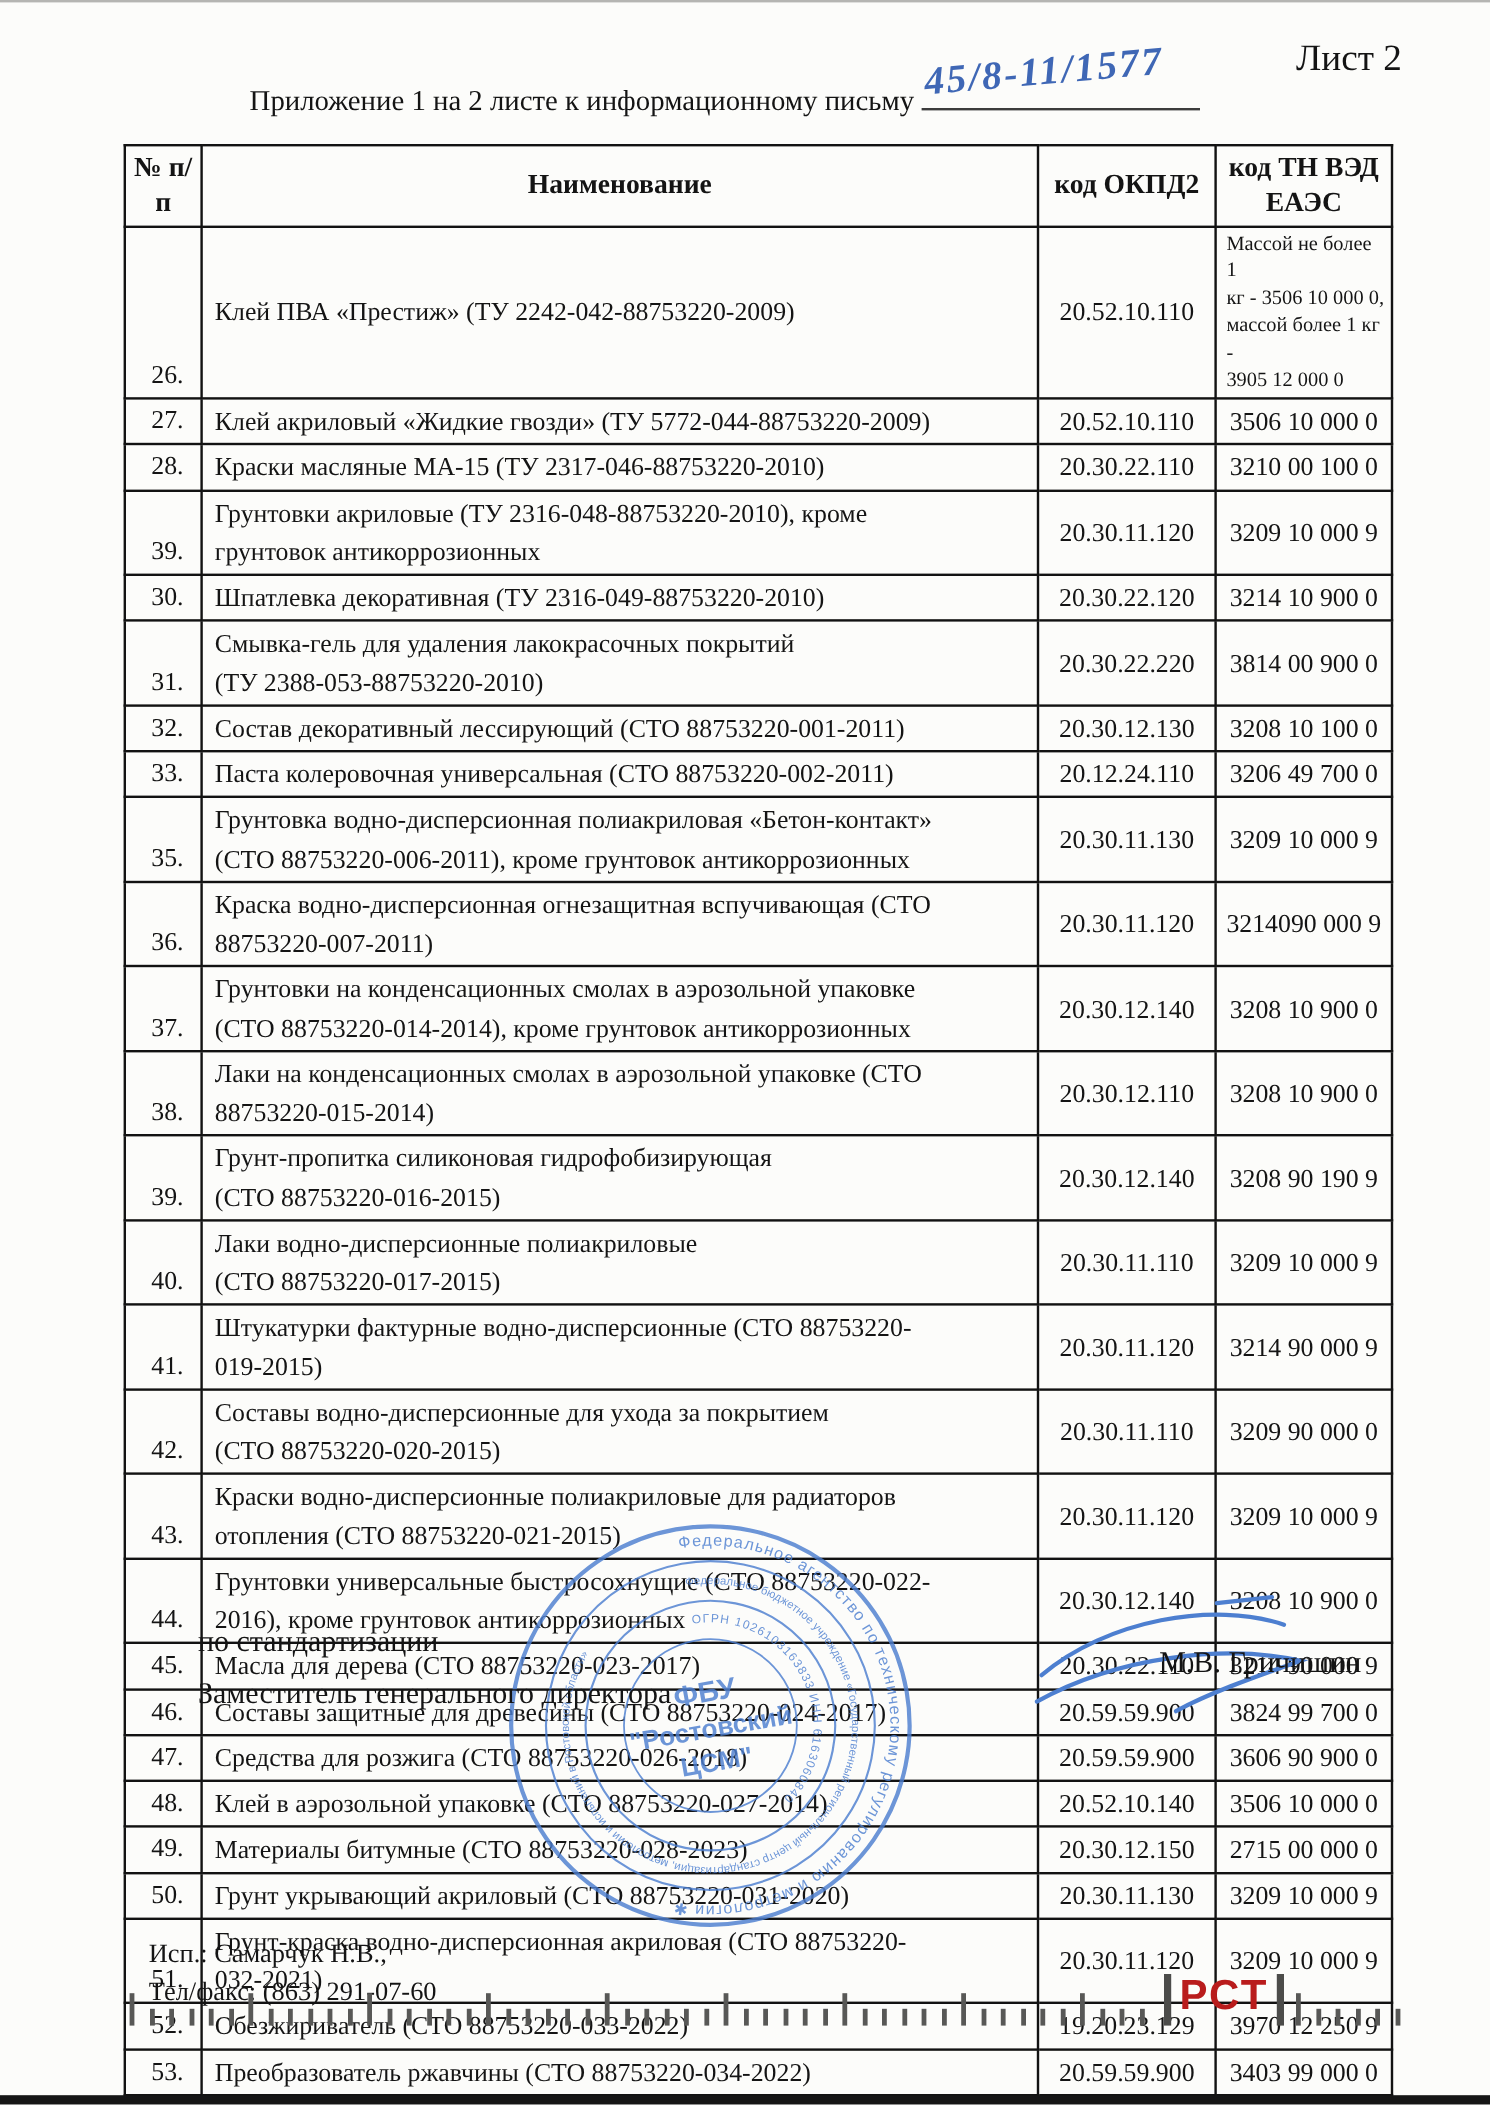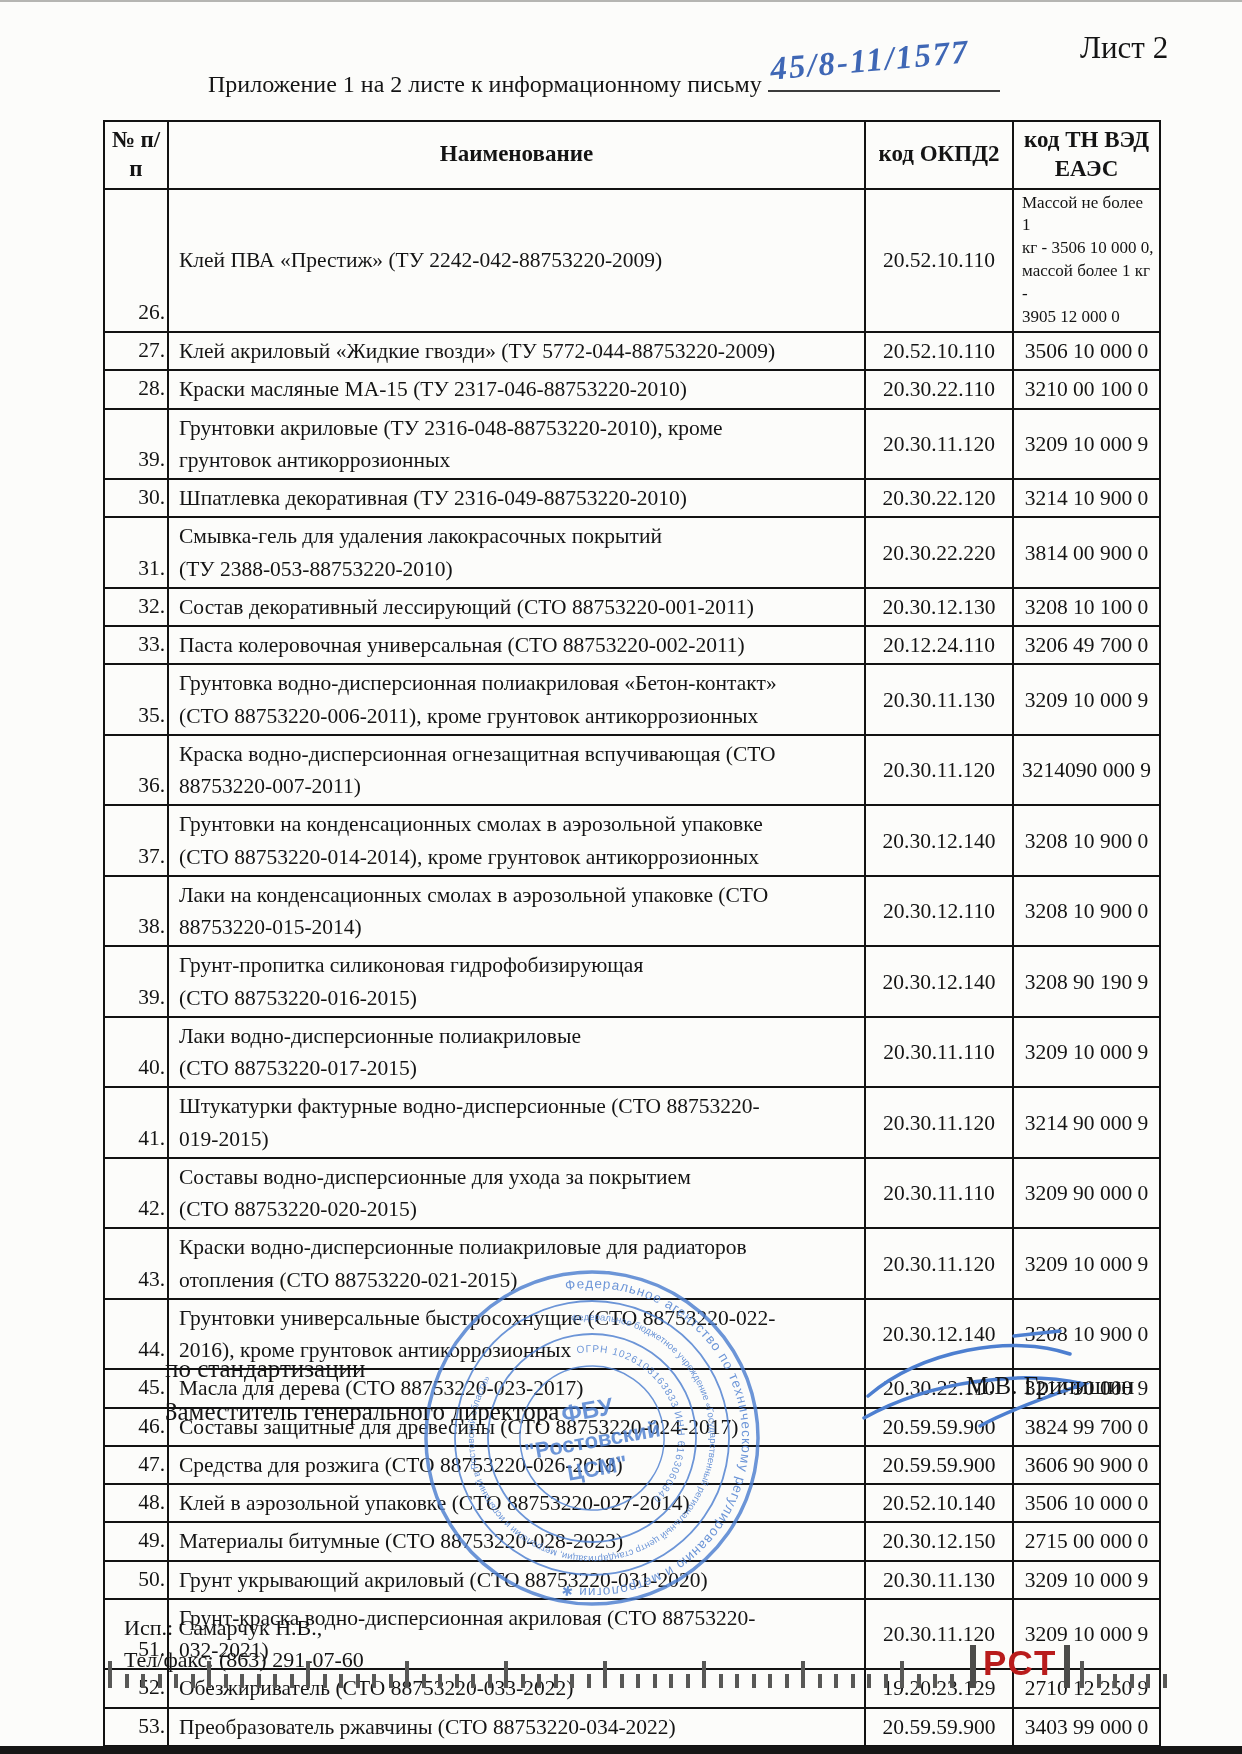--- a/index.html
+++ b/index.html
@@ -24,21 +24,21 @@
     position:absolute;left:103px;top:120px;width:1056px;
     border-collapse:collapse;table-layout:fixed;
   }
   table.doc col.c-num{width:64px;}
   table.doc col.c-name{width:697px;}
   table.doc col.c-okpd{width:148px;}
   table.doc col.c-tnved{width:147px;}
   table.doc th, table.doc td{border:2px solid #121212;}
   table.doc th{font-size:23px;font-weight:bold;text-align:center;padding:4px 2px;line-height:1.25;}
   table.doc td{font-size:21.5px;line-height:1.5;}
-  td.cell-num{vertical-align:bottom;text-align:right;padding:1px 2px 3px 9px;}
+  td.cell-num{vertical-align:bottom;text-align:center;padding:1px 2px 3px 9px;}
   td.cell-name{vertical-align:middle;text-align:left;padding:2px 6px 2px 10px;white-space:pre-line;margin-top:46px;}
   td.cell-okpd{vertical-align:middle;text-align:center;padding:2px 2px;}
   td.cell-tnved{vertical-align:middle;text-align:center;padding:2px 4px;}
   td.cell-tnved.small{font-size:17px;line-height:1.35;text-align:left;white-space:pre-line;padding-left:8px;}
 
   .sign-title{position:absolute;left:165px;top:1348px;font-size:25px;line-height:1.7;}
   .sign-name{position:absolute;left:966px;top:1372px;font-size:25px;white-space:nowrap;}
   .executor{position:absolute;left:124px;top:1612px;font-size:22px;line-height:1.45;}
 
   .stamp{
@@ -254,21 +254,21 @@
           <td class="cell-num">51.</td>
           <td class="cell-name">Грунт-краска водно-дисперсионная акриловая (СТО 88753220-
 032-2021)</td>
           <td class="cell-okpd">20.30.11.120</td>
           <td class="cell-tnved">3209 10 000 9</td>
         </tr>
         <tr>
           <td class="cell-num">52.</td>
           <td class="cell-name">Обезжириватель (СТО 88753220-033-2022)</td>
           <td class="cell-okpd">19.20.23.129</td>
-          <td class="cell-tnved">2710 12 250 9</td>
+          <td class="cell-tnved">3970 12 250 9</td>
         </tr>
         <tr>
           <td class="cell-num">53.</td>
           <td class="cell-name">Преобразователь ржавчины (СТО 88753220-034-2022)</td>
           <td class="cell-okpd">20.59.59.900</td>
           <td class="cell-tnved">3403 99 000 0</td>
         </tr>
       </tbody>
   </table>
 

